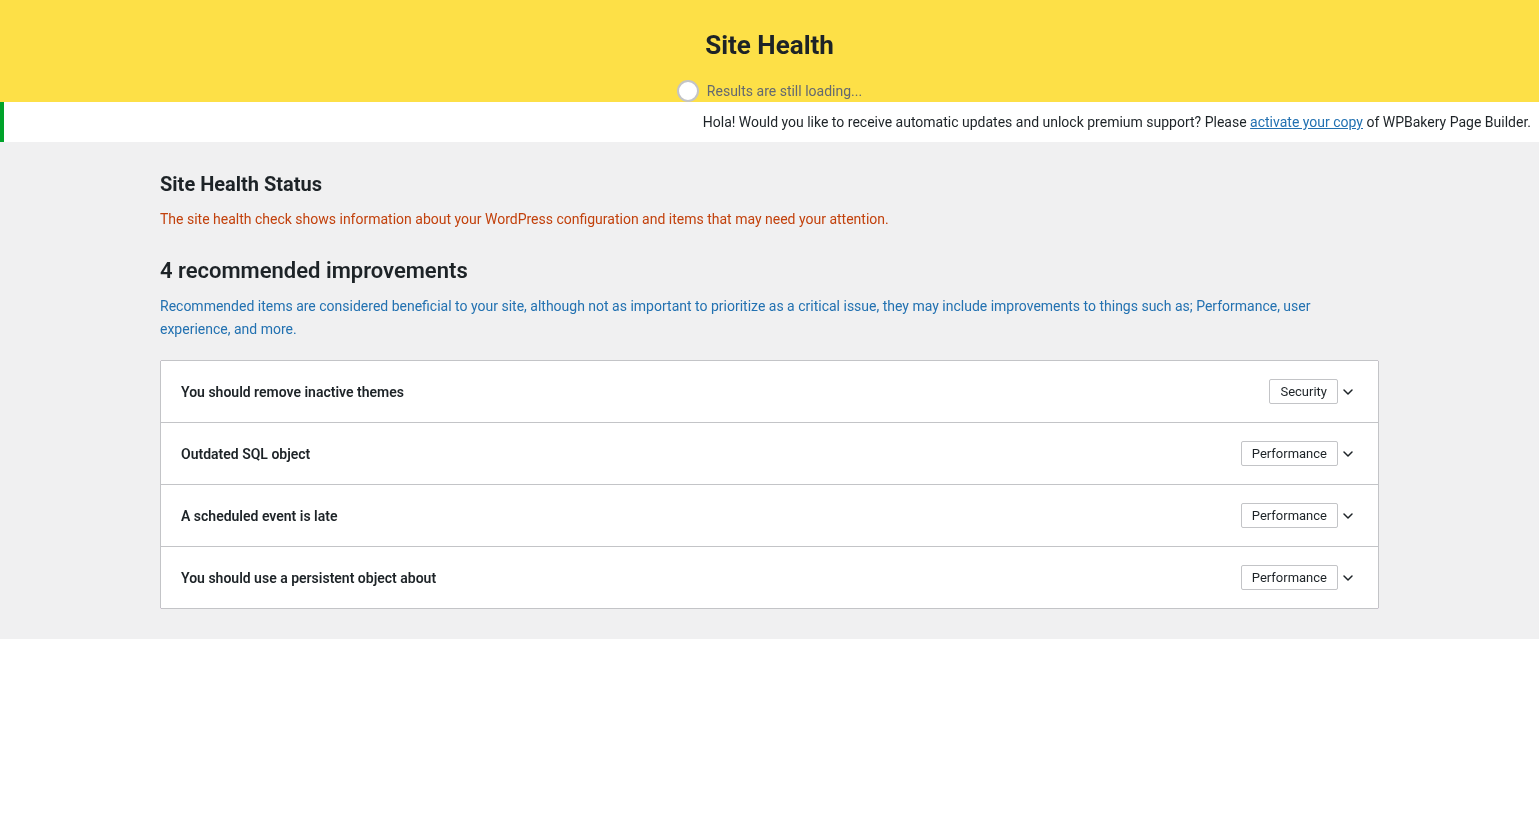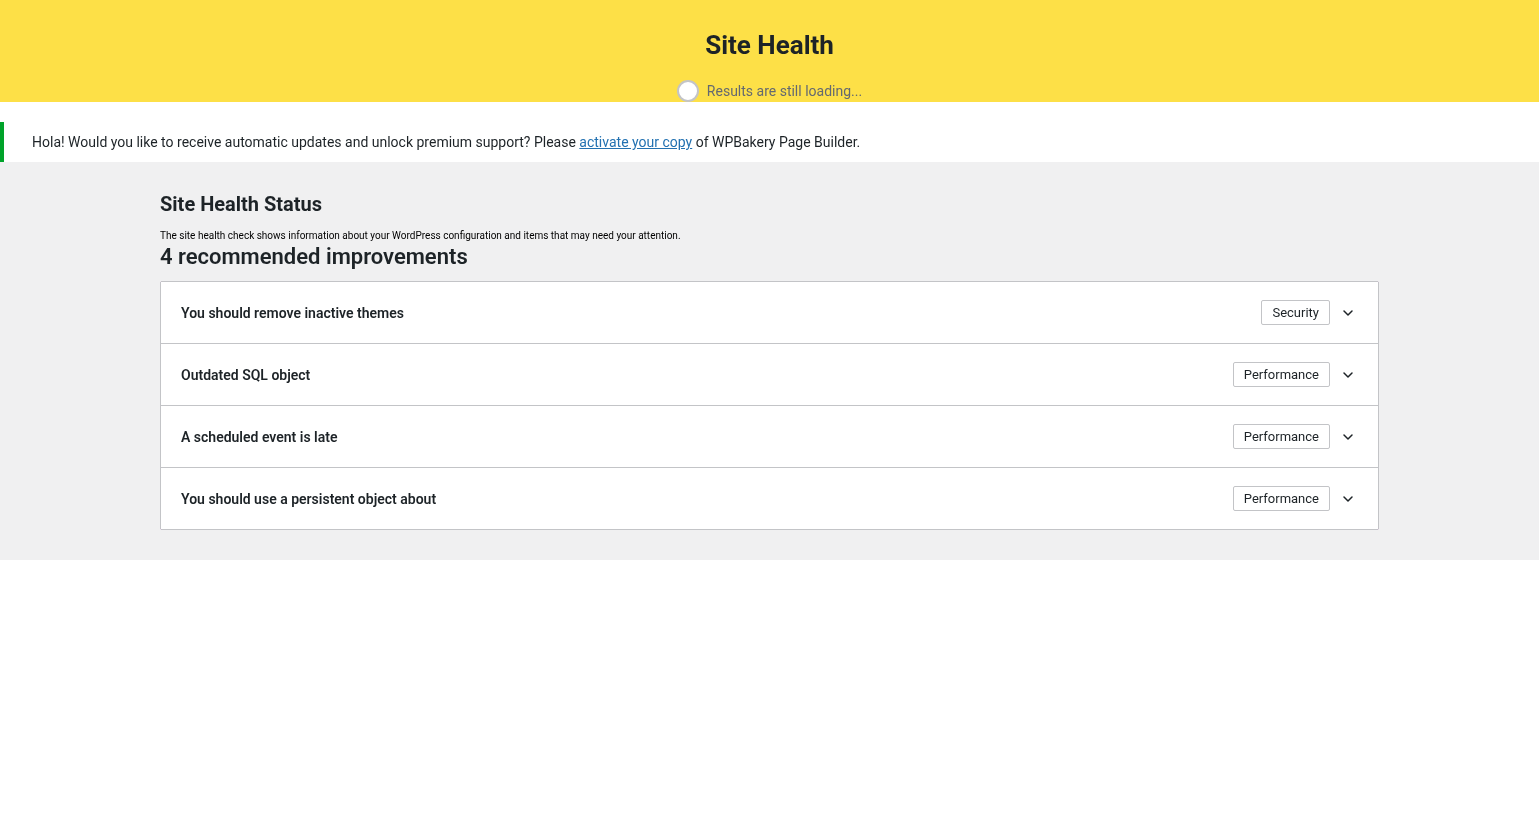--- a/index.html
+++ b/index.html
@@ -27,21 +27,20 @@
       font-weight: 700;
       color: #1d2327;
       margin-bottom: 20px;
     }
 
     .loading-indicator {
       display: flex;
       align-items: center;
       justify-content: center;
       gap: 8px;
-      margin-bottom: 20px;
     }
 
     .loading-circle {
       width: 22px;
       height: 22px;
       border-radius: 50%;
       border: 2px solid #c3c4c7;
       background: #fff;
       flex-shrink: 0;
     }
@@ -73,46 +72,48 @@
     .tab-item.active {
       color: #1d2327;
       font-weight: 600;
       border-bottom: 3px solid #2271b1;
     }
 
     
     .notice-bar {
       background: #fff;
       border-left: 4px solid #00a32a;
-      padding: 12px 28px;
+      padding: 12px 8px;
       font-size: 14px;
       color: #1d2327;
       margin: 0;
+      text-align: right;
     }
 
     .notice-bar a {
       color: #2271b1;
     }
 
     
     .main-content {
       background: #f0f0f1;
       padding: 30px 160px;
     }
 
     .section-title {
       font-size: 20px;
       font-weight: 700;
       color: #1d2327;
       margin-bottom: 12px;
     }
 
     .section-description {
-      font-size: 10px;
-      color: #000000;
+      font-size: 14px;
+      color: #c2410c;
+      margin-bottom: 28px;
       line-height: 1.6;
     }
 
     .improvements-title {
       font-size: 22px;
       font-weight: 600;
       color: #1d2327;
       margin-bottom: 12px;
     }
 
@@ -145,21 +146,21 @@
 
     .issue-title {
       font-size: 14px;
       font-weight: 600;
       color: #1d2327;
     }
 
     .issue-right {
       display: flex;
       align-items: center;
-      gap: 8px;
+      gap: 0;
     }
 
     .badge {
       border: 1px solid #c3c4c7;
       padding: 4px 10px;
       font-size: 13px;
       color: #1d2327;
       background: #fff;
       border-radius: 2px;
     }
@@ -191,20 +192,21 @@
   <div class="notice-bar">
     <span>Hola! Would you like to receive automatic updates and unlock premium support? Please </span><a href="#"><span>activate your copy</span></a><span> of WPBakery Page Builder.</span>
   </div>
 
   <div class="main-content">
 
     <h2 class="section-title">Site Health Status</h2>
     <p class="section-description">The site health check shows information about your WordPress configuration and items that may need your attention.</p>
 
     <h3 class="improvements-title">4 recommended improvements</h3>
+    <p class="improvements-description">Recommended items are considered beneficial to your site, although not as important to prioritize as a critical issue, they may include improvements to things such as; Performance, user experience, and more.</p>
 
     <div class="issues-list">
 
     <div class="issue-row">
           <span class="issue-title">You should remove inactive themes</span>
           <div class="issue-right">
             <span class="badge">Security</span>
             <button class="expand-btn">
               <svg width="16" height="16" viewBox="0 0 16 16" fill="none" xmlns="http://www.w3.org/2000/svg">
                 <path d="M4 6l4 4 4-4" stroke="#1d2327" stroke-width="1.5" stroke-linecap="round" stroke-linejoin="round"></path>

